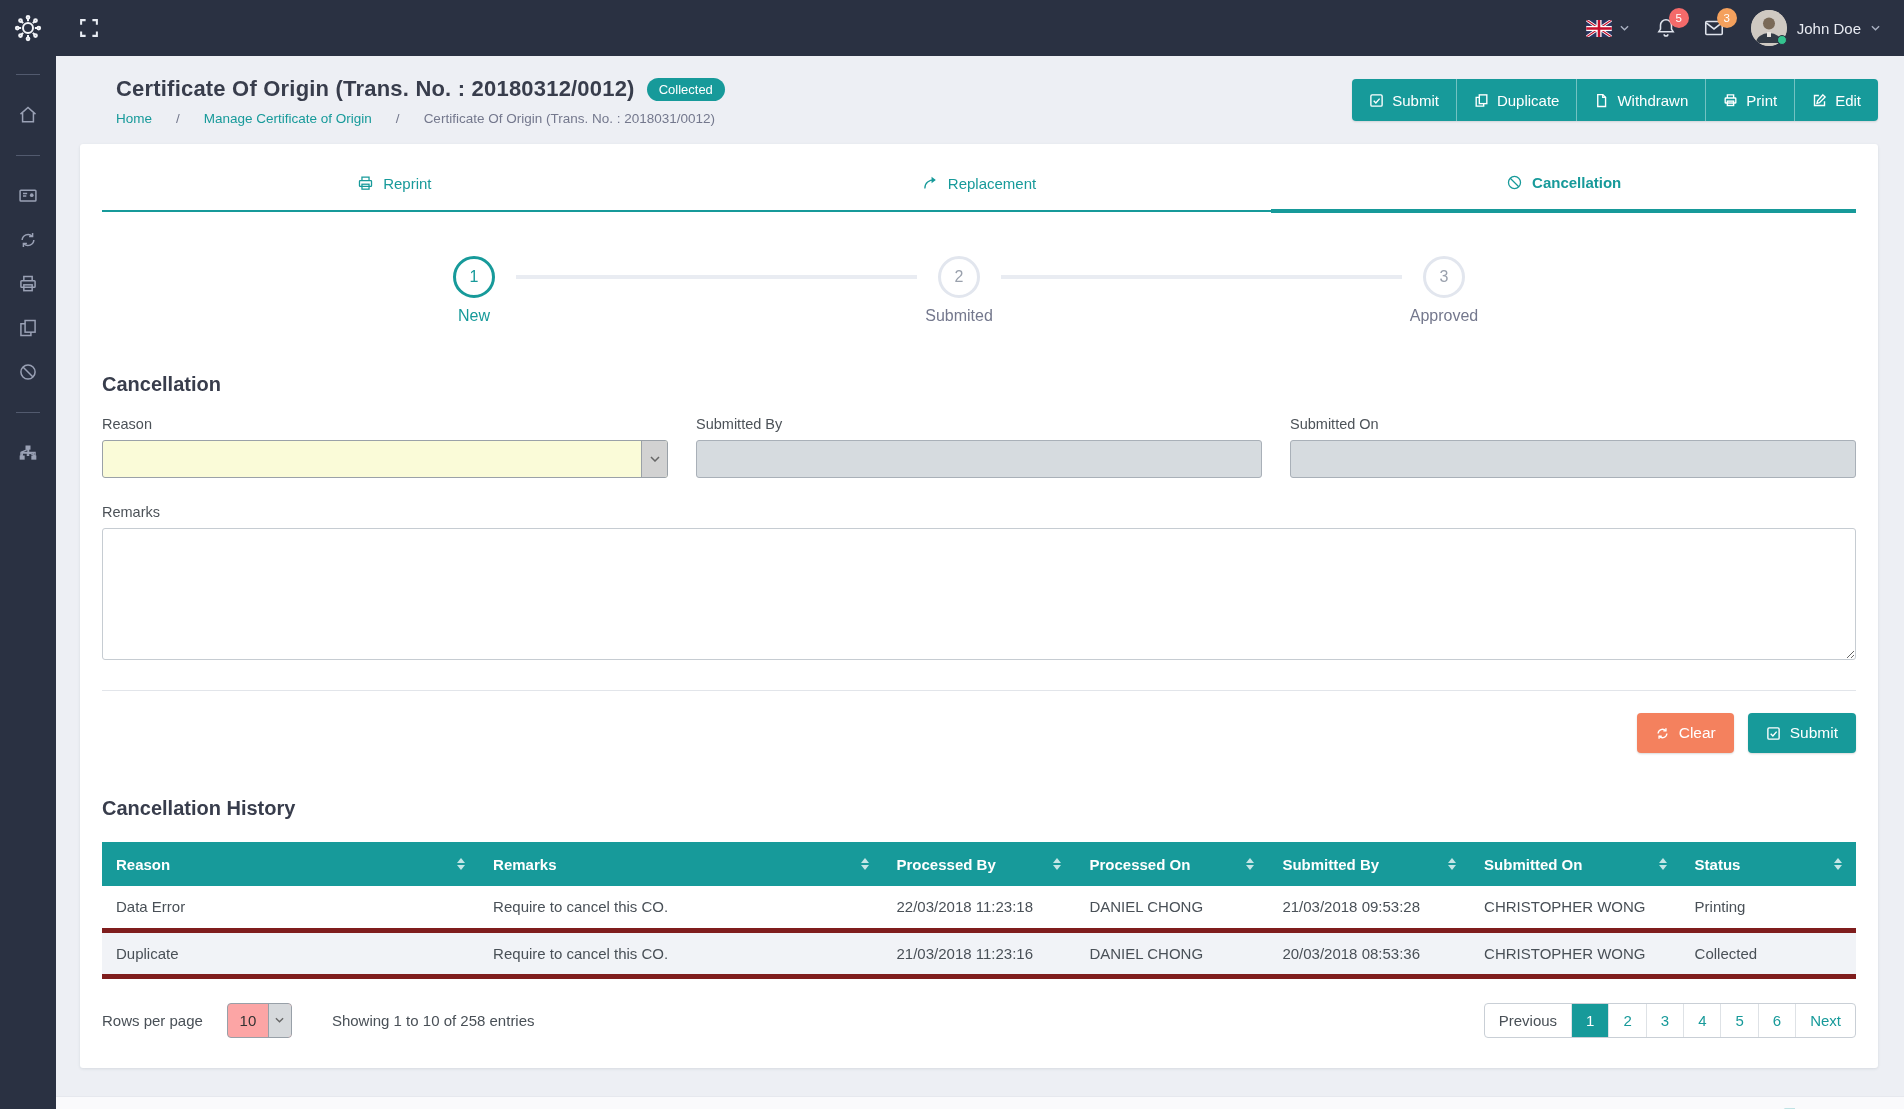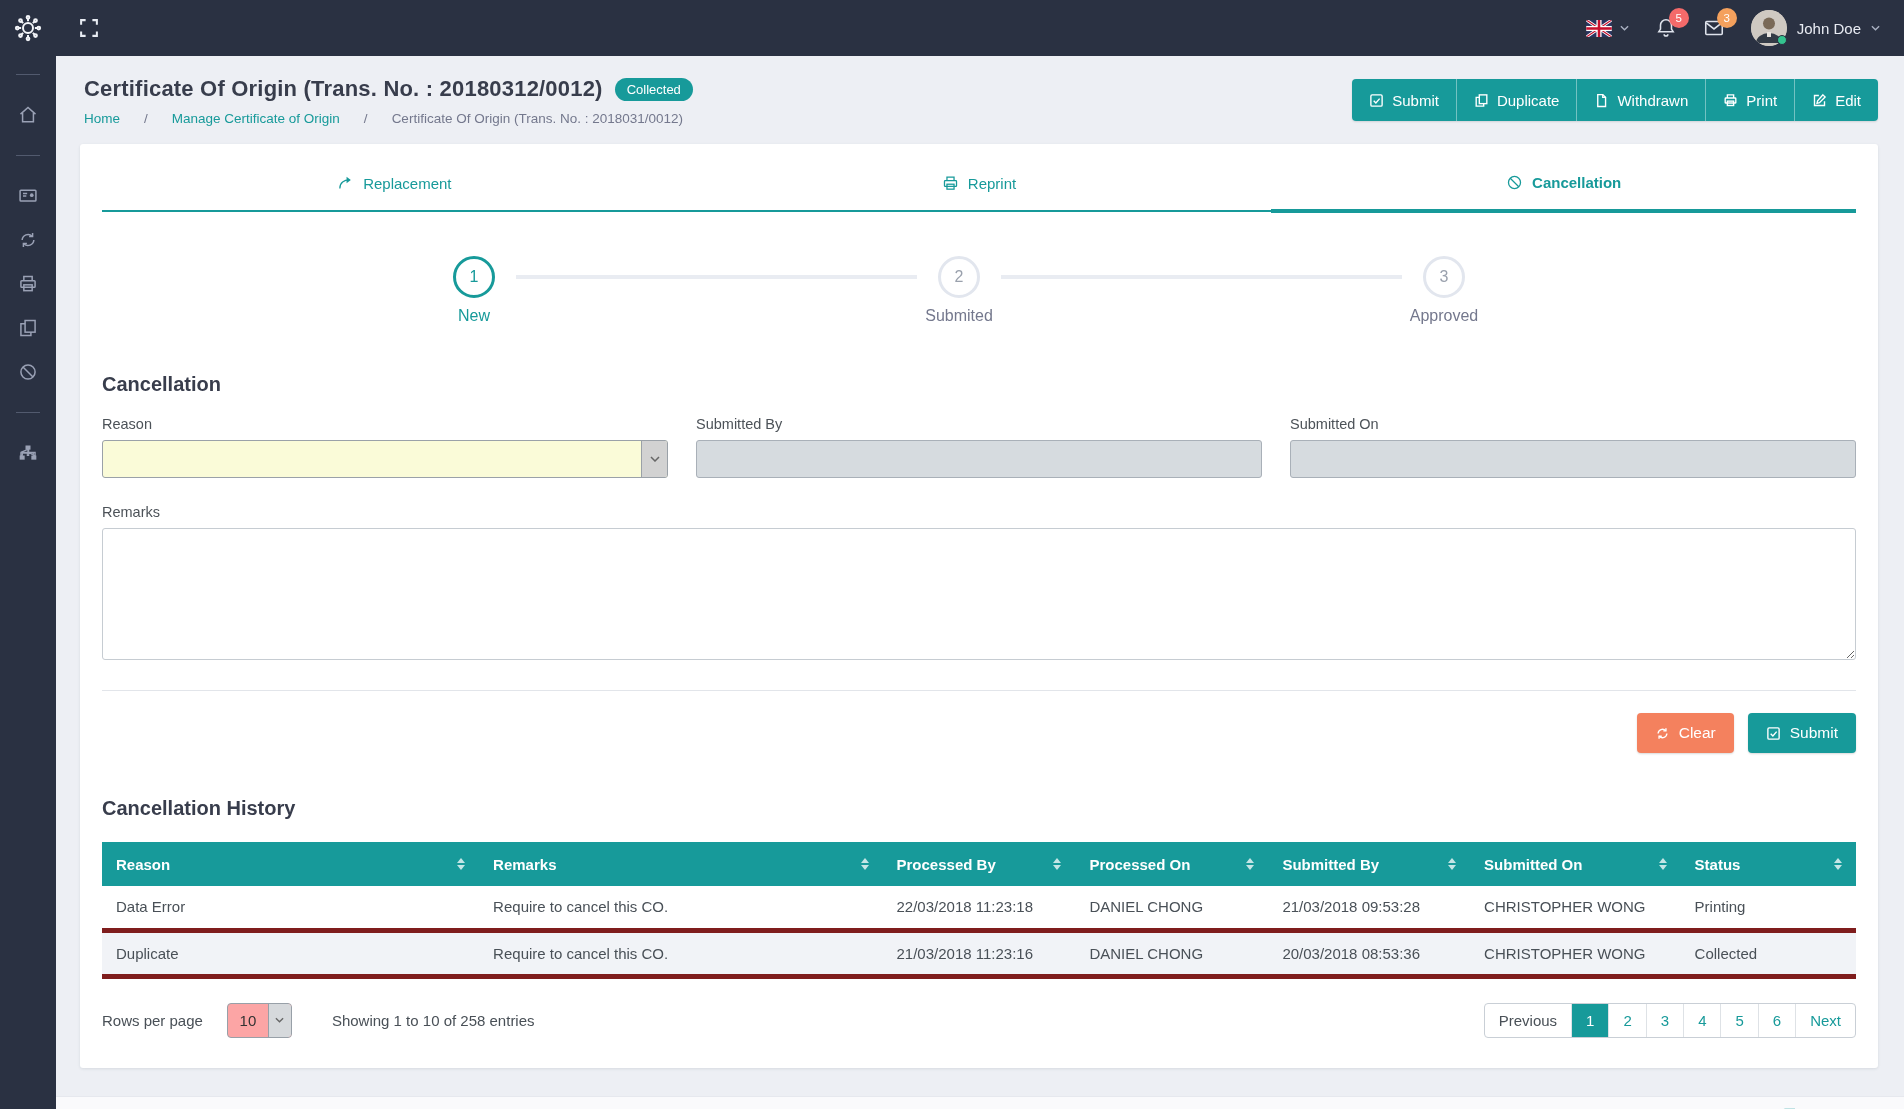--- a/index.html
+++ b/index.html
@@ -35,21 +35,21 @@
   .badge.red{background:var(--badge-red);}
   .badge.orange{background:var(--badge-orange);}
   .user{display:flex; align-items:center; gap:10px; cursor:pointer;}
   .avatar{position:relative; width:36px; height:36px;}
   .avatar .pic{width:36px; height:36px; border-radius:50%; overflow:hidden; background:#cfc9c2;}
   .avatar .dot{position:absolute; right:0; bottom:1px; width:10px; height:10px; border-radius:50%; background:var(--green); border:1.5px solid var(--navy);}
   .user-name{color:#e9ecf3; font-size:15px;}
 
   
   .page-head{padding:20px 26px 18px 28px; display:flex; align-items:flex-start;}
-  .ph-left{flex:1; min-width:0;}
+  .ph-left{flex:1; min-width:0;margin-left:32px;}
   .title-row{display:flex; align-items:center; gap:12px;}
   .page-title{font-size:22px; font-weight:bold; color:var(--title); letter-spacing:.2px;}
   .status-pill{background:var(--teal); color:#fff; font-size:13px; padding:4px 12px; border-radius:12px;}
   .breadcrumb{margin-top:9px; font-size:13.5px; color:#74788d; display:flex; gap:24px; align-items:center;}
   .breadcrumb .crumb-link{color:var(--teal); cursor:pointer;}
   .actions{display:flex; border-radius:4px; overflow:hidden; margin-top:3px; box-shadow:0 1px 2px rgba(0,0,0,.12);}
   .abtn{background:var(--teal); color:#fff; font-size:15px; height:42px; padding:0 17px; display:flex; align-items:center; gap:8px; cursor:pointer; border-right:1px solid rgba(255,255,255,.4);}
   .abtn:last-child{border-right:none;}
   .abtn svg{width:15px; height:15px;}
 
@@ -305,32 +305,32 @@
         <span>Edit</span>
       </div>
     </div>
   </div>
 
   <div class="card">
 
     <div class="tabs">
       <div class="tab">
         <svg viewBox="0 0 24 24" fill="none" stroke="currentColor" stroke-width="1.8">
-            <path d="M4 19C4 10.5 10 7 17.5 7"></path>
-            <path d="M13.5 2.5L19.5 7l-6 4.5z" fill="currentColor" stroke="none"></path>
-          </svg>
-        <span>Replacement</span>
-      </div>
-      <div class="tab">
-        <svg viewBox="0 0 24 24" fill="none" stroke="currentColor" stroke-width="1.8">
             <path d="M7 8V3h10v5"></path>
             <rect x="3.5" y="8" width="17" height="8" rx="1"></rect>
             <rect x="7" y="13" width="10" height="7"></rect>
           </svg>
         <span>Reprint</span>
+      </div>
+      <div class="tab">
+        <svg viewBox="0 0 24 24" fill="none" stroke="currentColor" stroke-width="1.8">
+            <path d="M4 19C4 10.5 10 7 17.5 7"></path>
+            <path d="M13.5 2.5L19.5 7l-6 4.5z" fill="currentColor" stroke="none"></path>
+          </svg>
+        <span>Replacement</span>
       </div>
       <div class="tab active">
         <svg viewBox="0 0 24 24" fill="none" stroke="currentColor" stroke-width="1.8">
             <circle cx="12" cy="12" r="8.5"></circle>
             <path d="M6 6l12 12"></path>
           </svg>
         <span>Cancellation</span>
       </div>
     </div>
 

